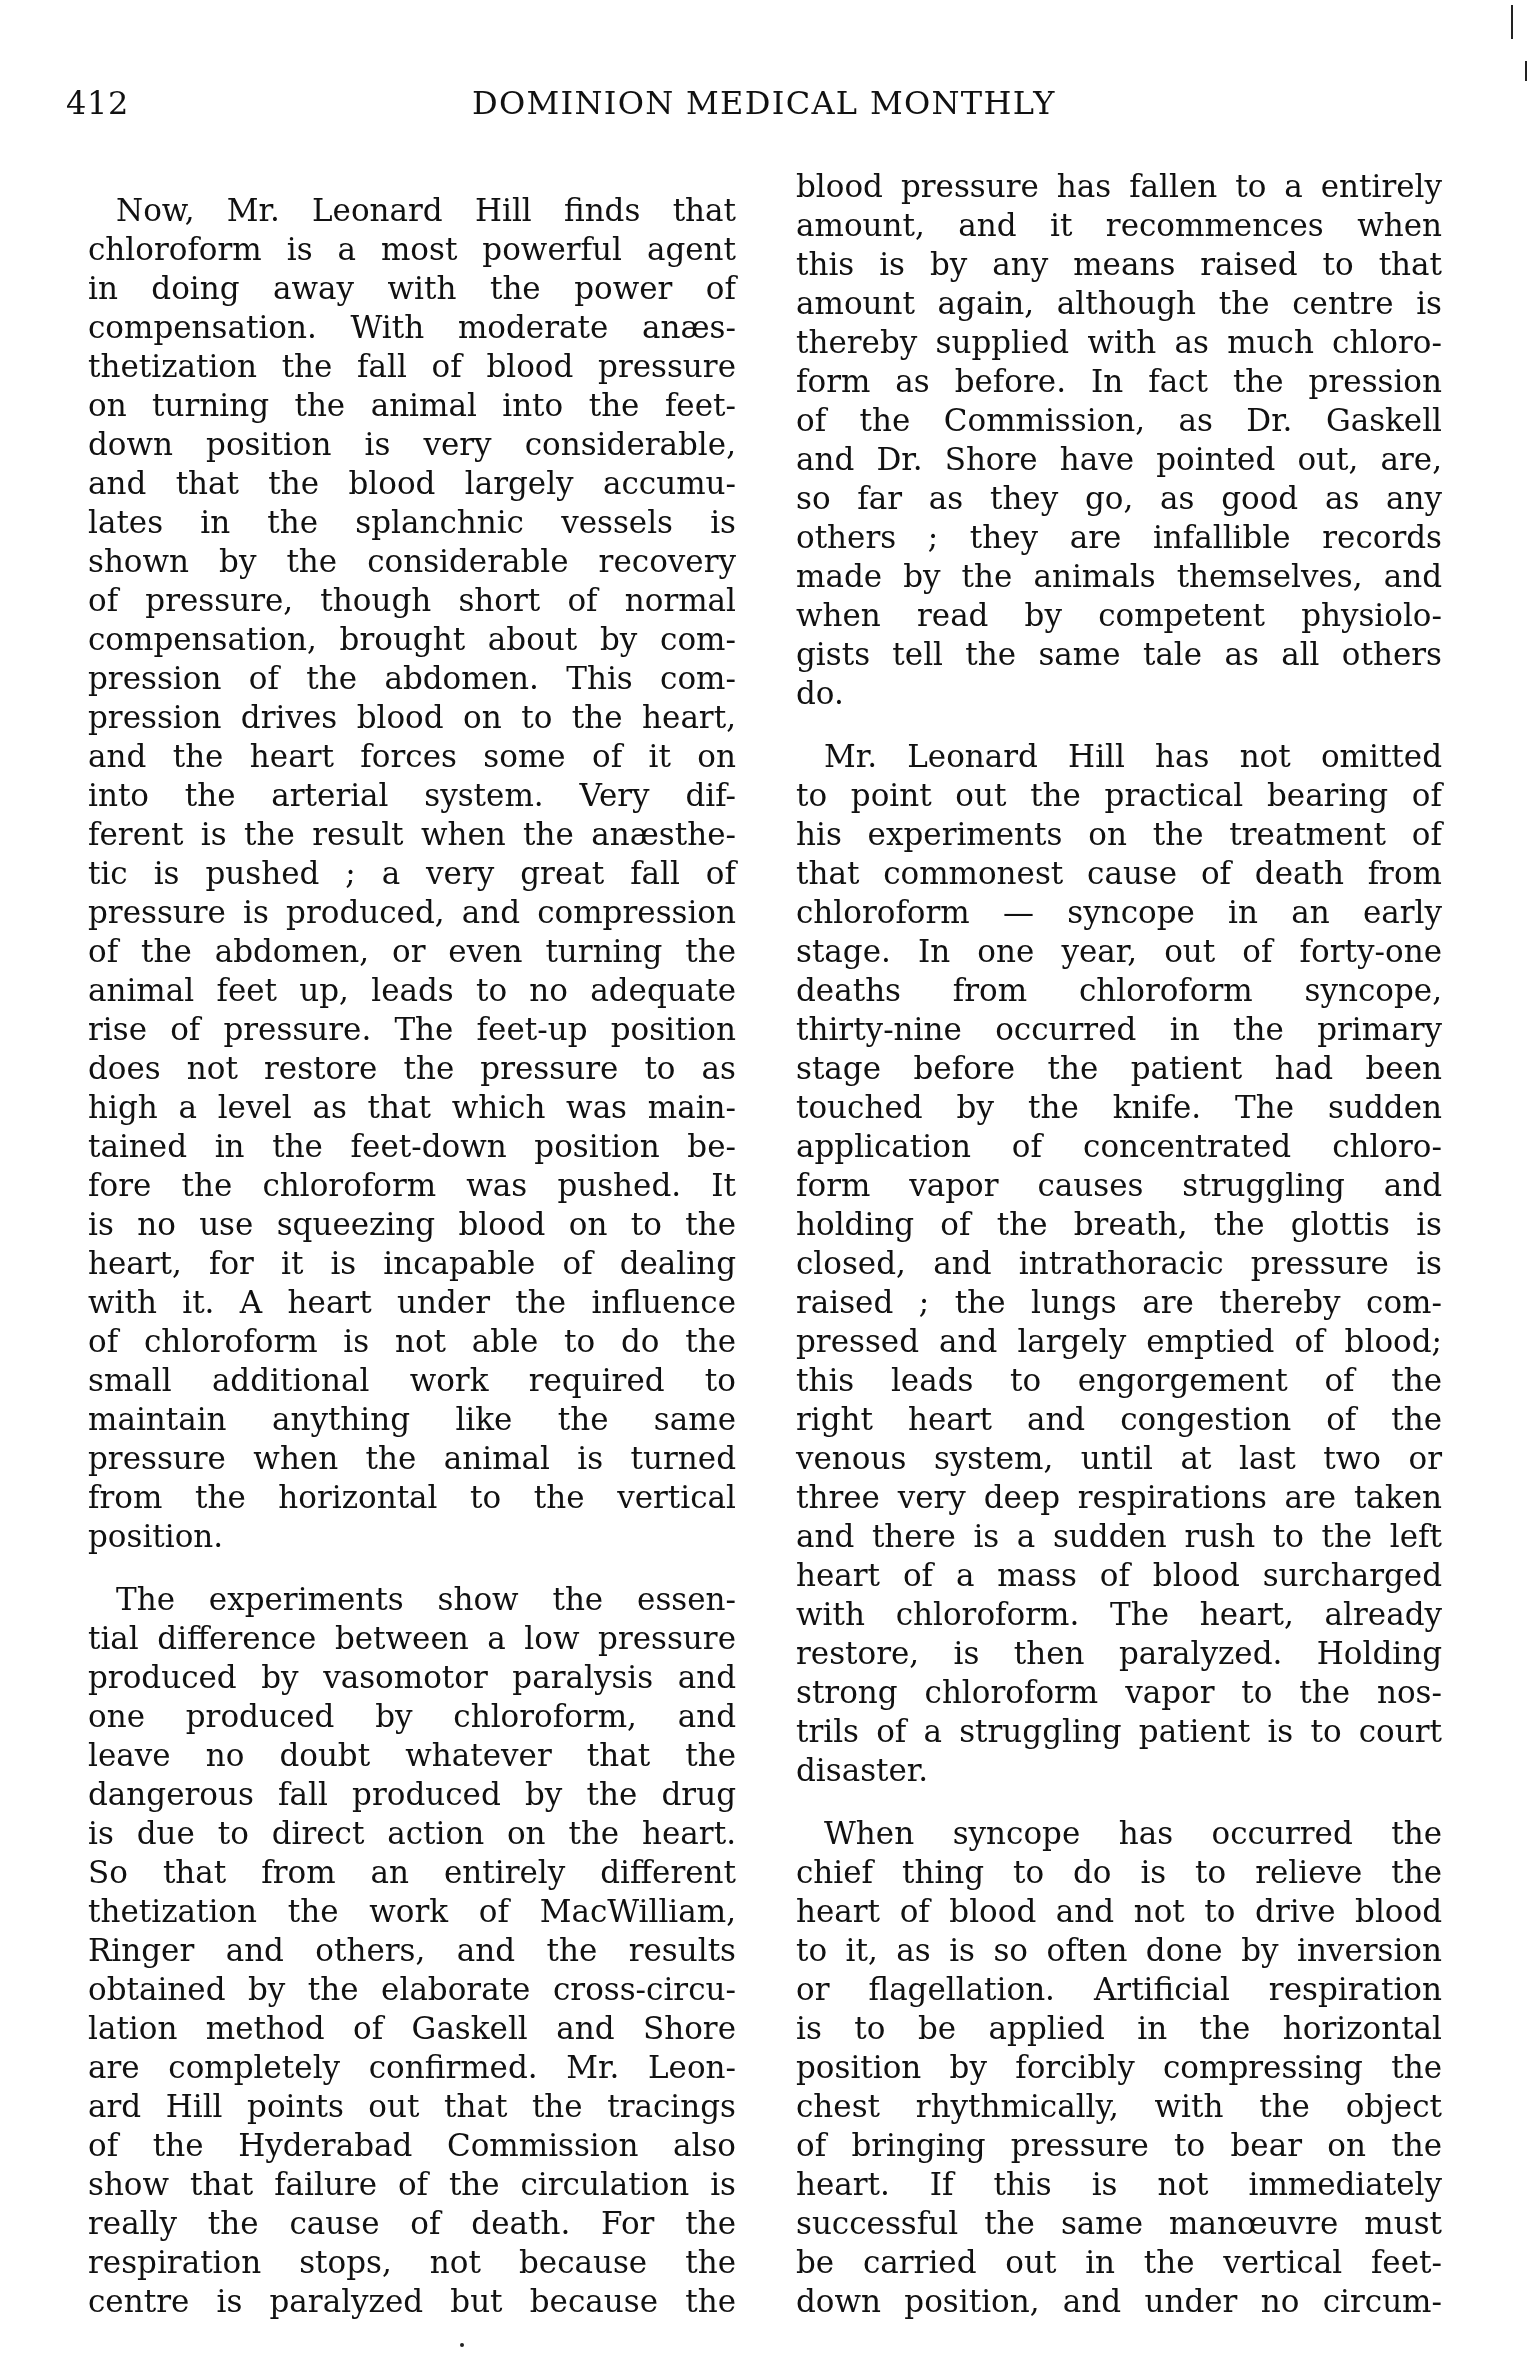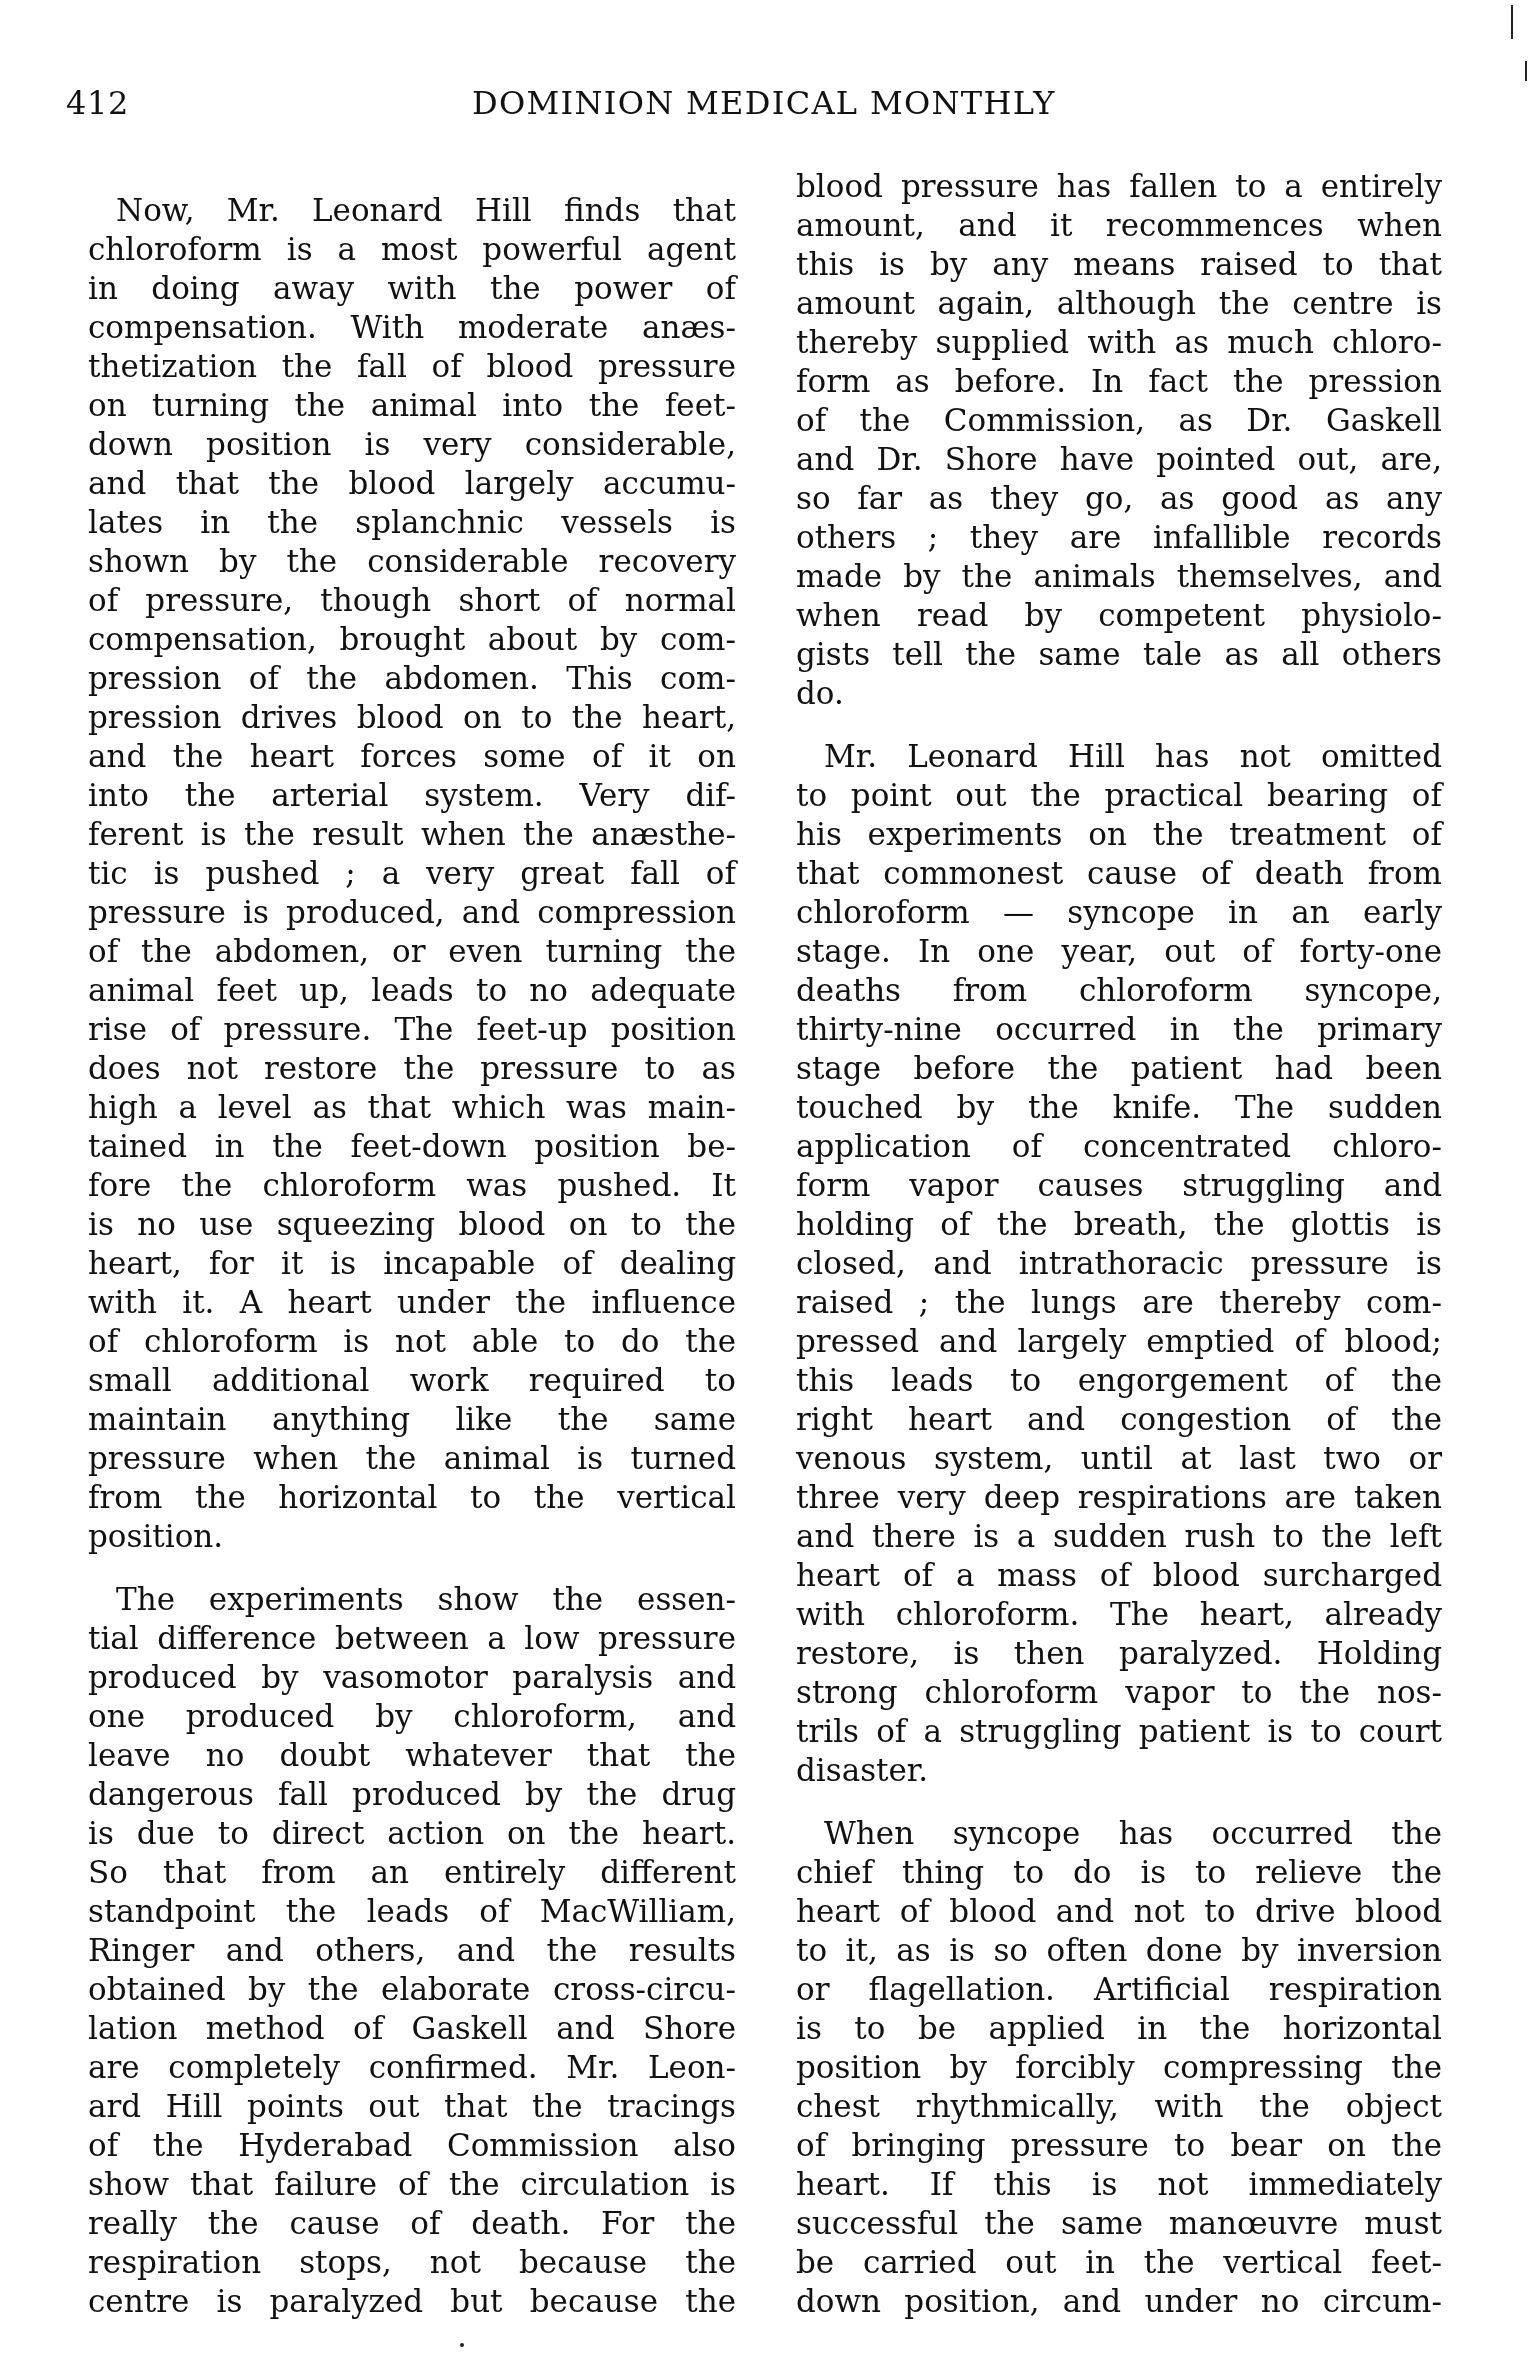--- a/index.html
+++ b/index.html
@@ -115,21 +115,21 @@
     <span class="line">from the horizontal to the vertical</span>
     <span class="line last">position.</span>
     <span class="line indent">The experiments show the essen-</span>
     <span class="line">tial difference between a low pressure</span>
     <span class="line">produced by vasomotor paralysis and</span>
     <span class="line">one produced by chloroform, and</span>
     <span class="line">leave no doubt whatever that the</span>
     <span class="line">dangerous fall produced by the drug</span>
     <span class="line">is due to direct action on the heart.</span>
     <span class="line">So that from an entirely different</span>
-    <span class="line">standpoint the leads of MacWilliam,</span>
+    <span class="line">thetization the work of MacWilliam,</span>
     <span class="line">Ringer and others, and the results</span>
     <span class="line">obtained by the elaborate cross-circu-</span>
     <span class="line">lation method of Gaskell and Shore</span>
     <span class="line">are completely confirmed. Mr. Leon-</span>
     <span class="line">ard Hill points out that the tracings</span>
     <span class="line">of the Hyderabad Commission also</span>
     <span class="line">show that failure of the circulation is</span>
     <span class="line">really the cause of death. For the</span>
     <span class="line">respiration stops, not because the</span>
     <span class="line">centre is paralyzed but because the</span>

